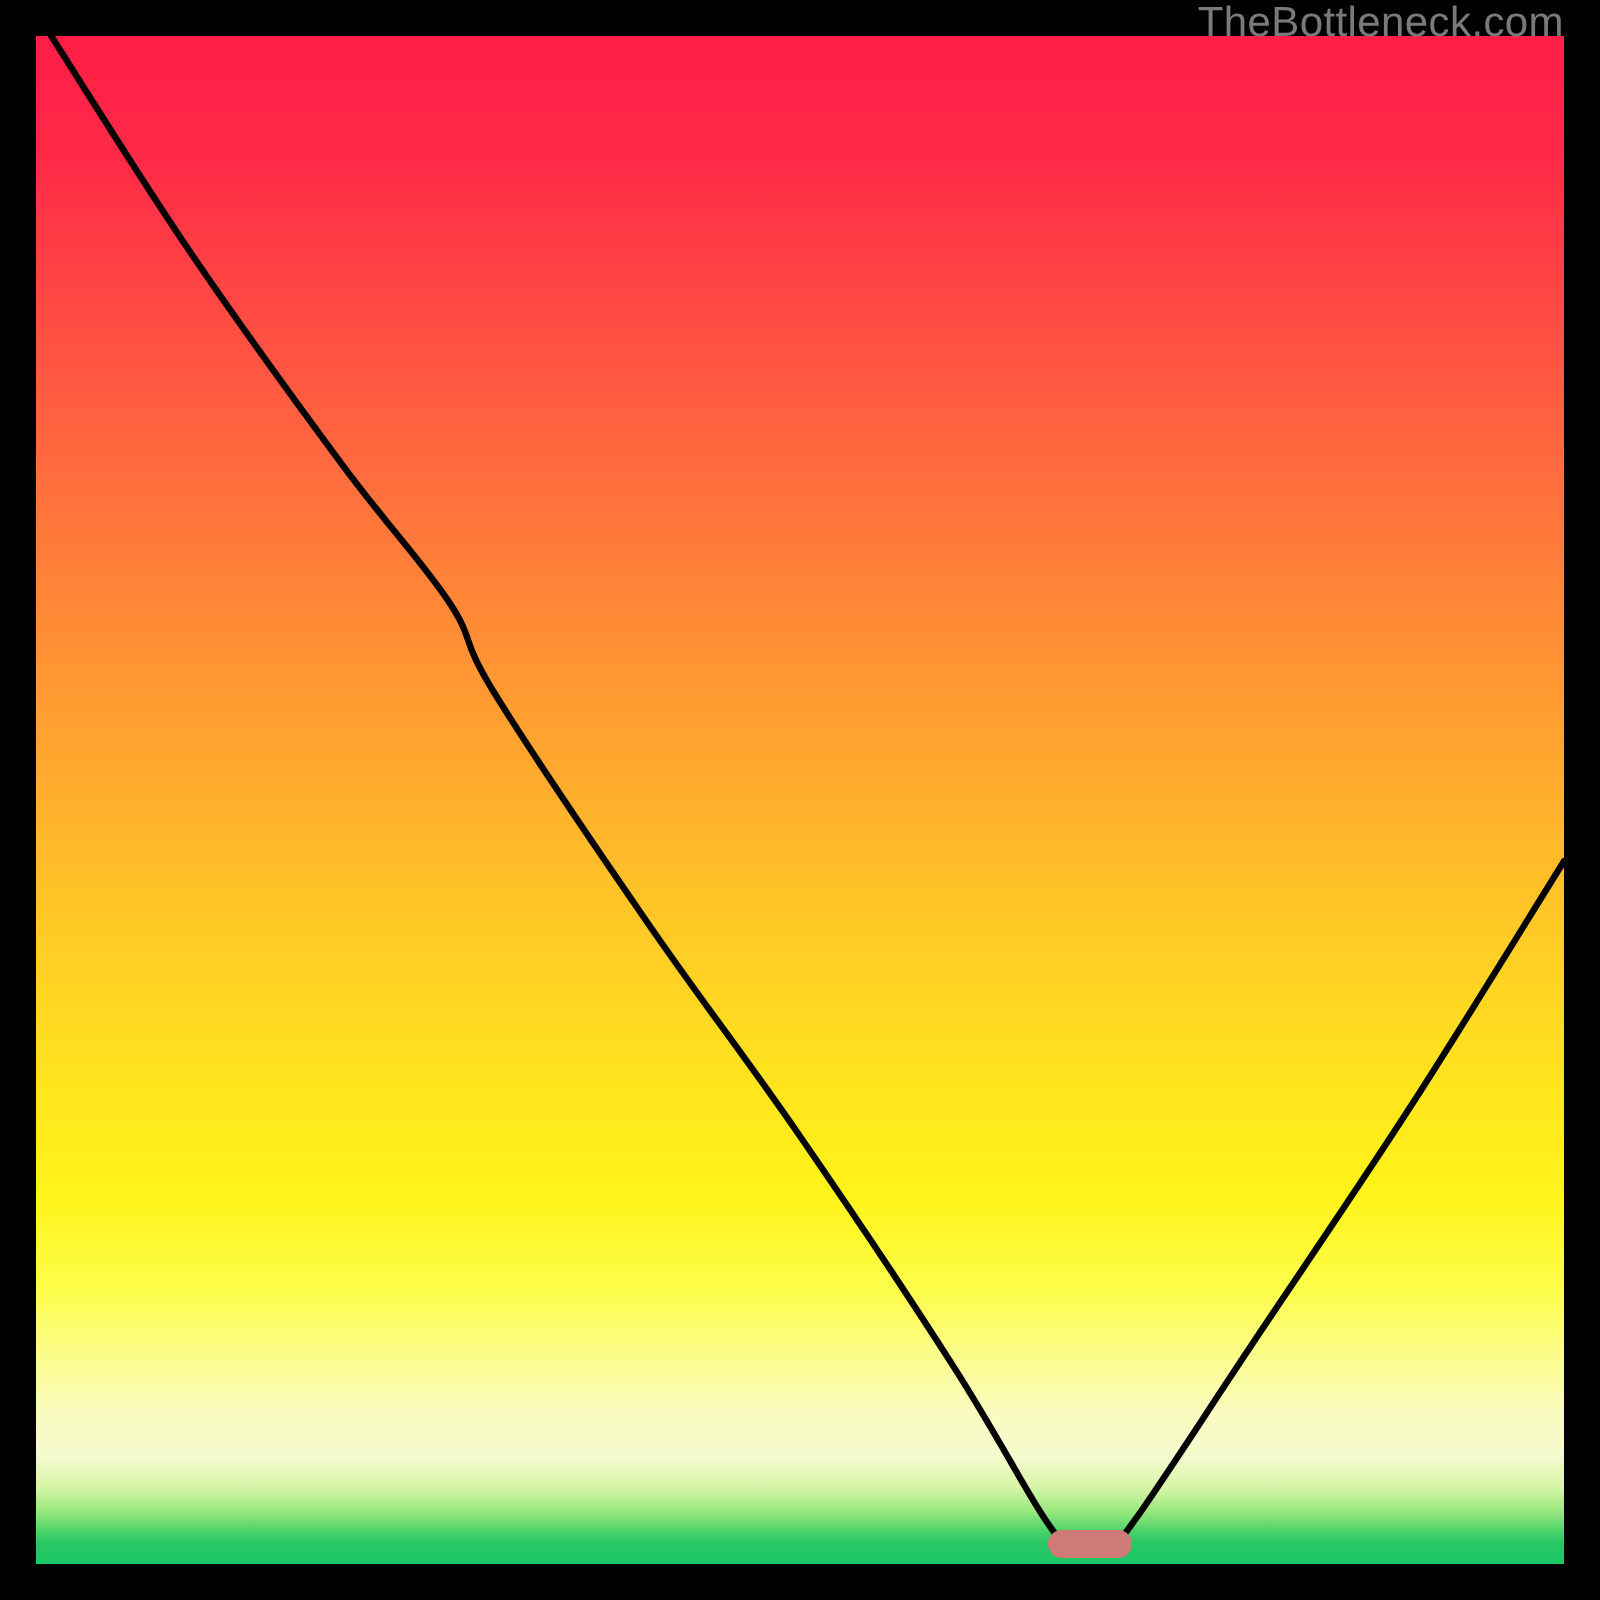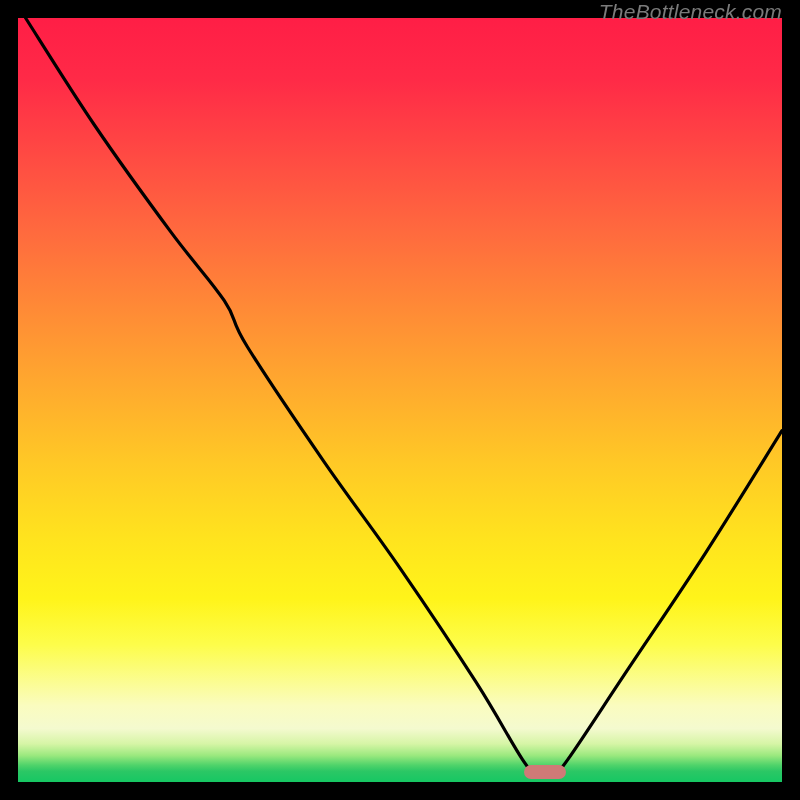--- a/index.html
+++ b/index.html
@@ -11,21 +11,20 @@
     overflow: hidden;
     font-family: Arial, Helvetica, sans-serif;
   }
   .frame {
     position: absolute;
     left: 0;
     top: 0;
     width: 800px;
     height: 800px;
     background: #000;
-    font-style: italic;
   }
   .plot {
     position: absolute;
     left: 18px;
     top: 18px;
     width: 764px;
     height: 764px;
     
     background: linear-gradient(
       to bottom,

